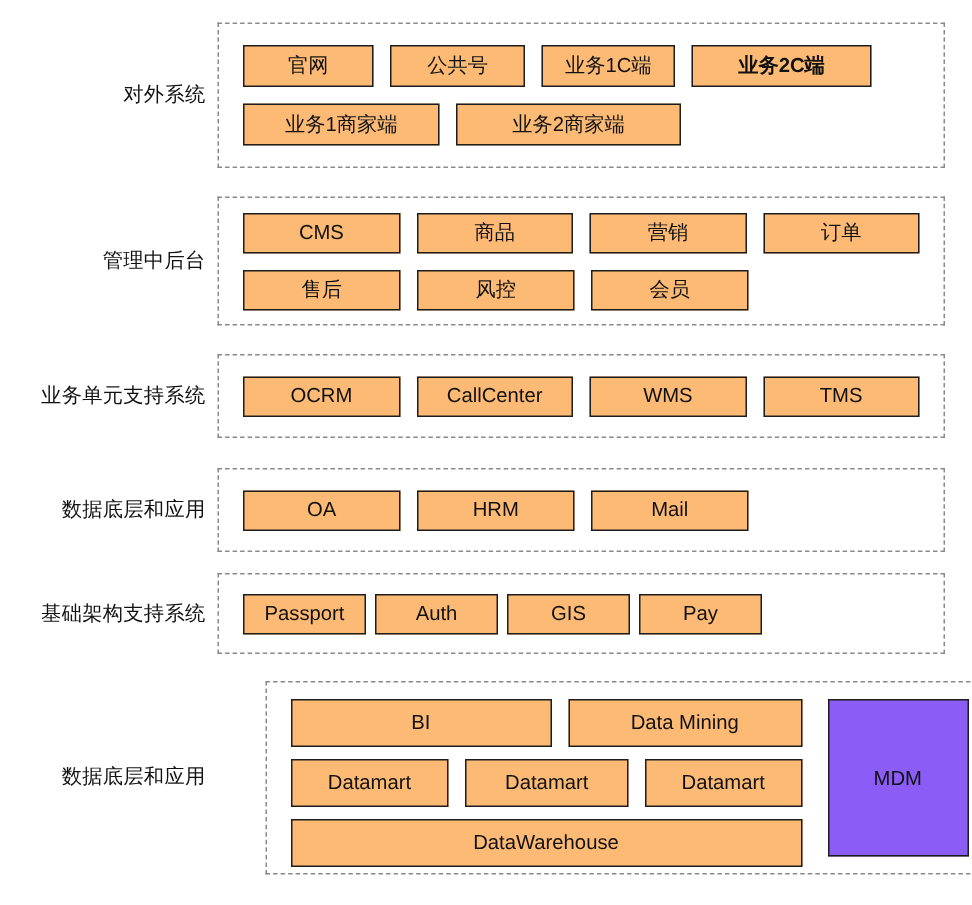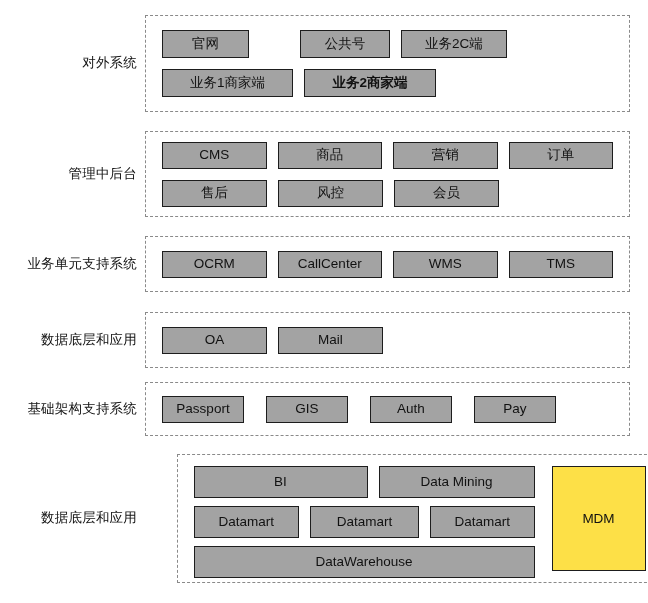--- a/index.html
+++ b/index.html
@@ -60,41 +60,41 @@
 
   .group-row {
     display: flex;
     flex-direction: row;
     gap: 11px;
   }
 
   
   .node {
     border: 1px solid #1d1d1d;
-    background: #a3a3a3;
+    background: #fdba74;
     box-sizing: border-box;
     display: flex;
     align-items: center;
     justify-content: center;
     font-size: 13.5px;
     line-height: 1;
     text-align: center;
     height: 27px;
     white-space: nowrap;
     color: #111111;
   }
 
   
   .r1 .node { height: 28px; }
   .w87  { width: 87px; }
-  .w90  { width: 90px; margin-left: 40px; }
+  .w90  { width: 90px; }
   .w89  { width: 89px; }
-  .w106 { width: 106px; }
+  .w106 { width: 120px; font-weight: bold; }
   .w131 { width: 131px; }
-  .w132 { width: 132px; font-weight: bold; }
+  .w132 { width: 150px; }
   .w105 { width: 105px; }
   .w82  { width: 82px; }
 
   
   .data-layer .layer-group {
     flex-direction: row;
     gap: 17px;
     padding: 11px 16px;
     align-items: stretch;
     margin-left: 40px;
@@ -109,21 +109,21 @@
   .data-left .group-row { gap: 11px; }
   .data-left .node { height: 32px; }
   .w174 { width: 174px; }
   .w156 { width: 156px; }
   .w106d { width: 106px; }
   .w109d { width: 109px; }
   .w341 { width: 341px; }
 
   .mdm-box {
     border: 1px solid #1d1d1d;
-    background: #fde047;
+    background: #8b5cf6;
     box-sizing: border-box;
     width: 94px;
     flex: 0 0 94px;
     display: flex;
     align-items: center;
     justify-content: center;
     font-size: 13.5px;
     color: #111111;
   }
 </style>
@@ -131,20 +131,21 @@
 <body>
 
 <div id="diagram">
 
   <div class="layer r1" style="top:15px; height:97px;">
     <div class="layer-label">对外系统</div>
     <div class="layer-group">
       <div class="group-row">
         <div class="node w87">官网</div>
         <div class="node w90">公共号</div>
+        <div class="node w89">业务1C端</div>
         <div class="node w106">业务2C端</div>
       </div>
       <div class="group-row">
         <div class="node w131">业务1商家端</div>
         <div class="node w132">业务2商家端</div>
       </div>
     </div>
   </div>
 
   <div class="layer" style="top:131px; height:86px;">
@@ -174,32 +175,33 @@
         <div class="node w105">TMS</div>
       </div>
     </div>
   </div>
 
   <div class="layer" style="top:312px; height:56px;">
     <div class="layer-label">数据底层和应用</div>
     <div class="layer-group">
       <div class="group-row">
         <div class="node w105">OA</div>
+        <div class="node w105">HRM</div>
         <div class="node w105">Mail</div>
       </div>
     </div>
   </div>
 
   <div class="layer" style="top:382px; height:54px;">
     <div class="layer-label">基础架构支持系统</div>
     <div class="layer-group">
-      <div class="group-row" style="gap:22px;">
+      <div class="group-row" style="gap:6px;">
         <div class="node w82">Passport</div>
+        <div class="node w82">Auth</div>
         <div class="node w82">GIS</div>
-        <div class="node w82">Auth</div>
         <div class="node w82">Pay</div>
       </div>
     </div>
   </div>
 
   <div class="layer data-layer" style="top:454px; height:129px;">
     <div class="layer-label">数据底层和应用</div>
     <div class="layer-group">
       <div class="data-left">
         <div class="group-row">

